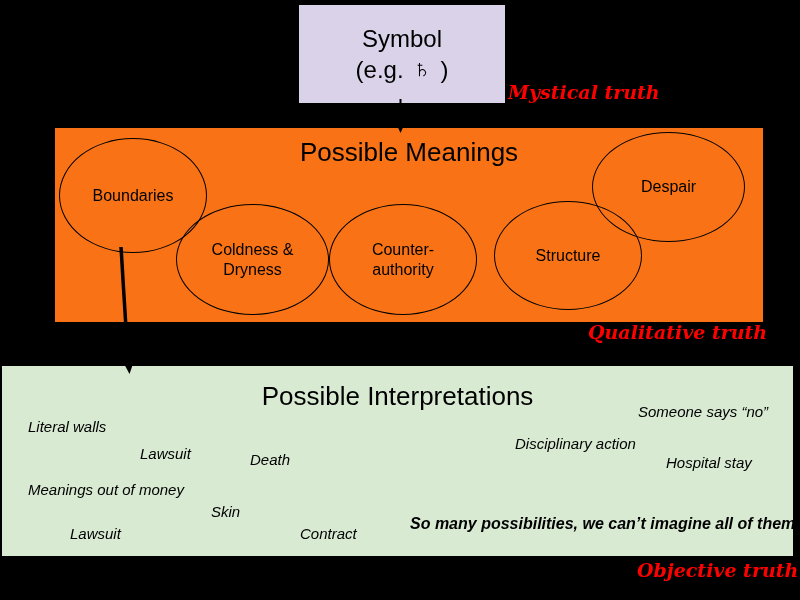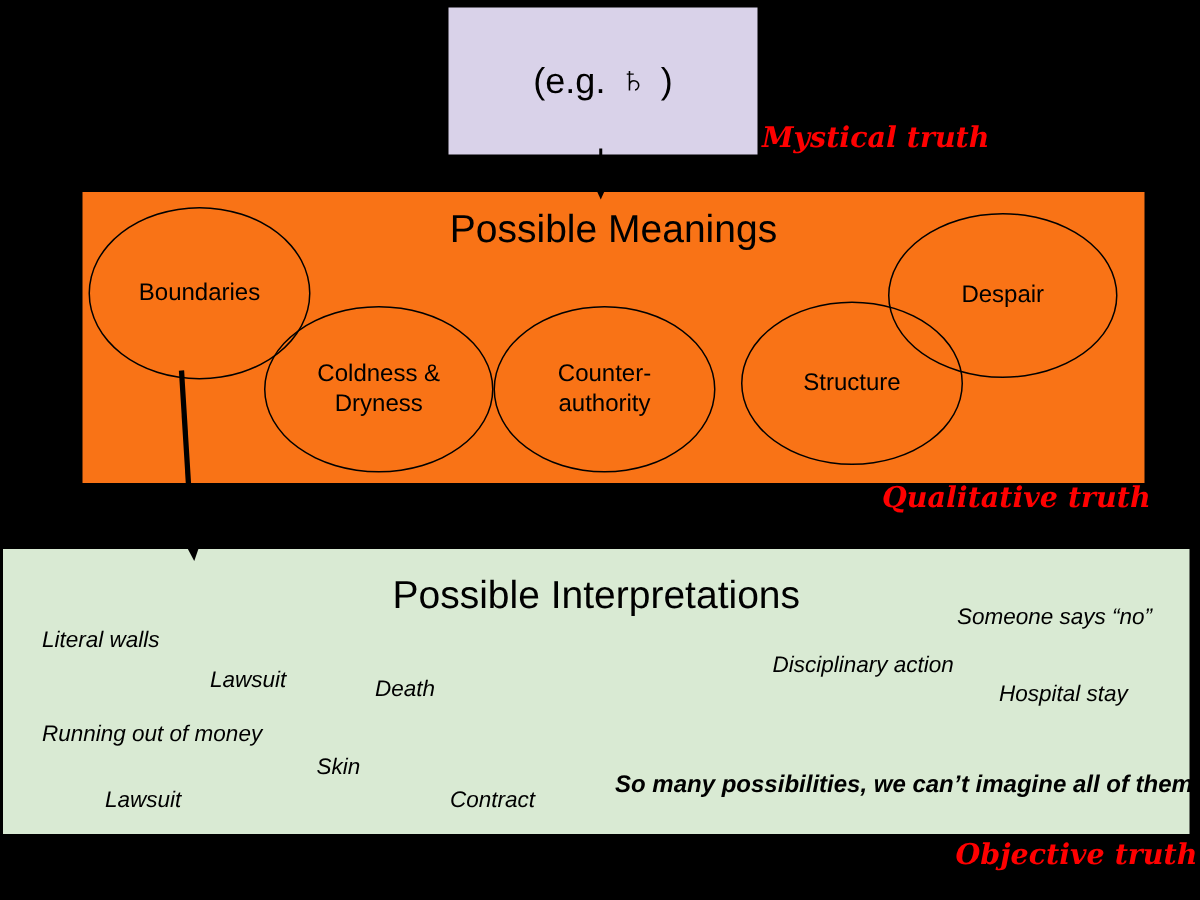--- a/index.html
+++ b/index.html
@@ -25,21 +25,21 @@
   .meanings-box .box-title{top:9px;left:0;}
   .ellipse{
     border:1.5px solid #000;border-radius:50%;
     display:flex;align-items:center;justify-content:center;
     text-align:center;font-size:16px;line-height:20px;white-space:pre-line;
   }
   .e1{left:4px;top:10px;width:146px;height:113px;}   
   .e2{left:121px;top:76px;width:151px;height:109px;} 
   .e3{left:274px;top:76px;width:146px;height:109px;} 
   .e4{left:439px;top:73px;width:146px;height:107px;} 
-  .e5{left:537px;top:14px;width:151px;height:108px;} 
+  .e5{left:537px;top:4px;width:151px;height:108px;} 
 
   
   .interp-box{
     left:2px;top:366px;width:791px;height:190px;background:#d9ead3;
   }
   .interp-box .box-title{top:15px;left:0;}
   .interp-item{font-style:italic;font-size:15px;white-space:nowrap;}
   .i1{left:26px;top:52px;}    
   .i2{left:138px;top:79px;}   
   .i3{left:248px;top:85px;}   
@@ -61,20 +61,21 @@
   .t-mystical{left:508px;top:81px;}
   .t-qualitative{left:588px;top:321px;}
   .t-objective{left:637px;top:559px;}
 
   .arrow-layer{left:0;top:0;width:800px;height:600px;pointer-events:none;}
 </style>
 </head>
 <body style="background: rgb(0, 0, 0);">
 
 <div class="abs symbol-box" style="background: rgb(217, 210, 233);">
+  <div>Symbol</div>
   <div>
     <span>(e.g.</span>
     <span class="saturn">♄</span>
     <span>)</span>
   </div>
 </div>
 
 <div class="abs truth t-mystical" style="color: rgb(255, 0, 0);">Mystical truth</div>
 
 <div class="abs meanings-box" style="background: #f97316;">
@@ -91,21 +92,21 @@
 <div class="abs truth t-qualitative" style="color: rgb(255, 0, 0);">Qualitative truth</div>
 
 <div class="abs interp-box" style="background: rgb(217, 234, 211);">
   <div class="abs box-title">Possible Interpretations</div>
   <div class="abs interp-item i1">Literal walls</div>
   <div class="abs interp-item i2">Lawsuit</div>
   <div class="abs interp-item i3">Death</div>
   <div class="abs interp-item i5">Someone says “no”</div>
   <div class="abs interp-item i6">Disciplinary action</div>
   <div class="abs interp-item i7">Hospital stay</div>
-  <div class="abs interp-item i8">Running out of money</div>
+  <div class="abs interp-item i8">Meanings out of money</div>
   <div class="abs interp-item i9">Skin</div>
   <div class="abs interp-item i10">Lawsuit</div>
   <div class="abs interp-item i11">Contract</div>
   <div class="abs interp-item emphasis">So many possibilities, we can’t imagine all of them…</div>
 </div>
 
 <div class="abs truth t-objective" style="color: rgb(255, 0, 0);">Objective truth</div>
 
 <svg class="abs arrow-layer" viewBox="0 0 800 600" xmlns="http://www.w3.org/2000/svg">
   <g>

